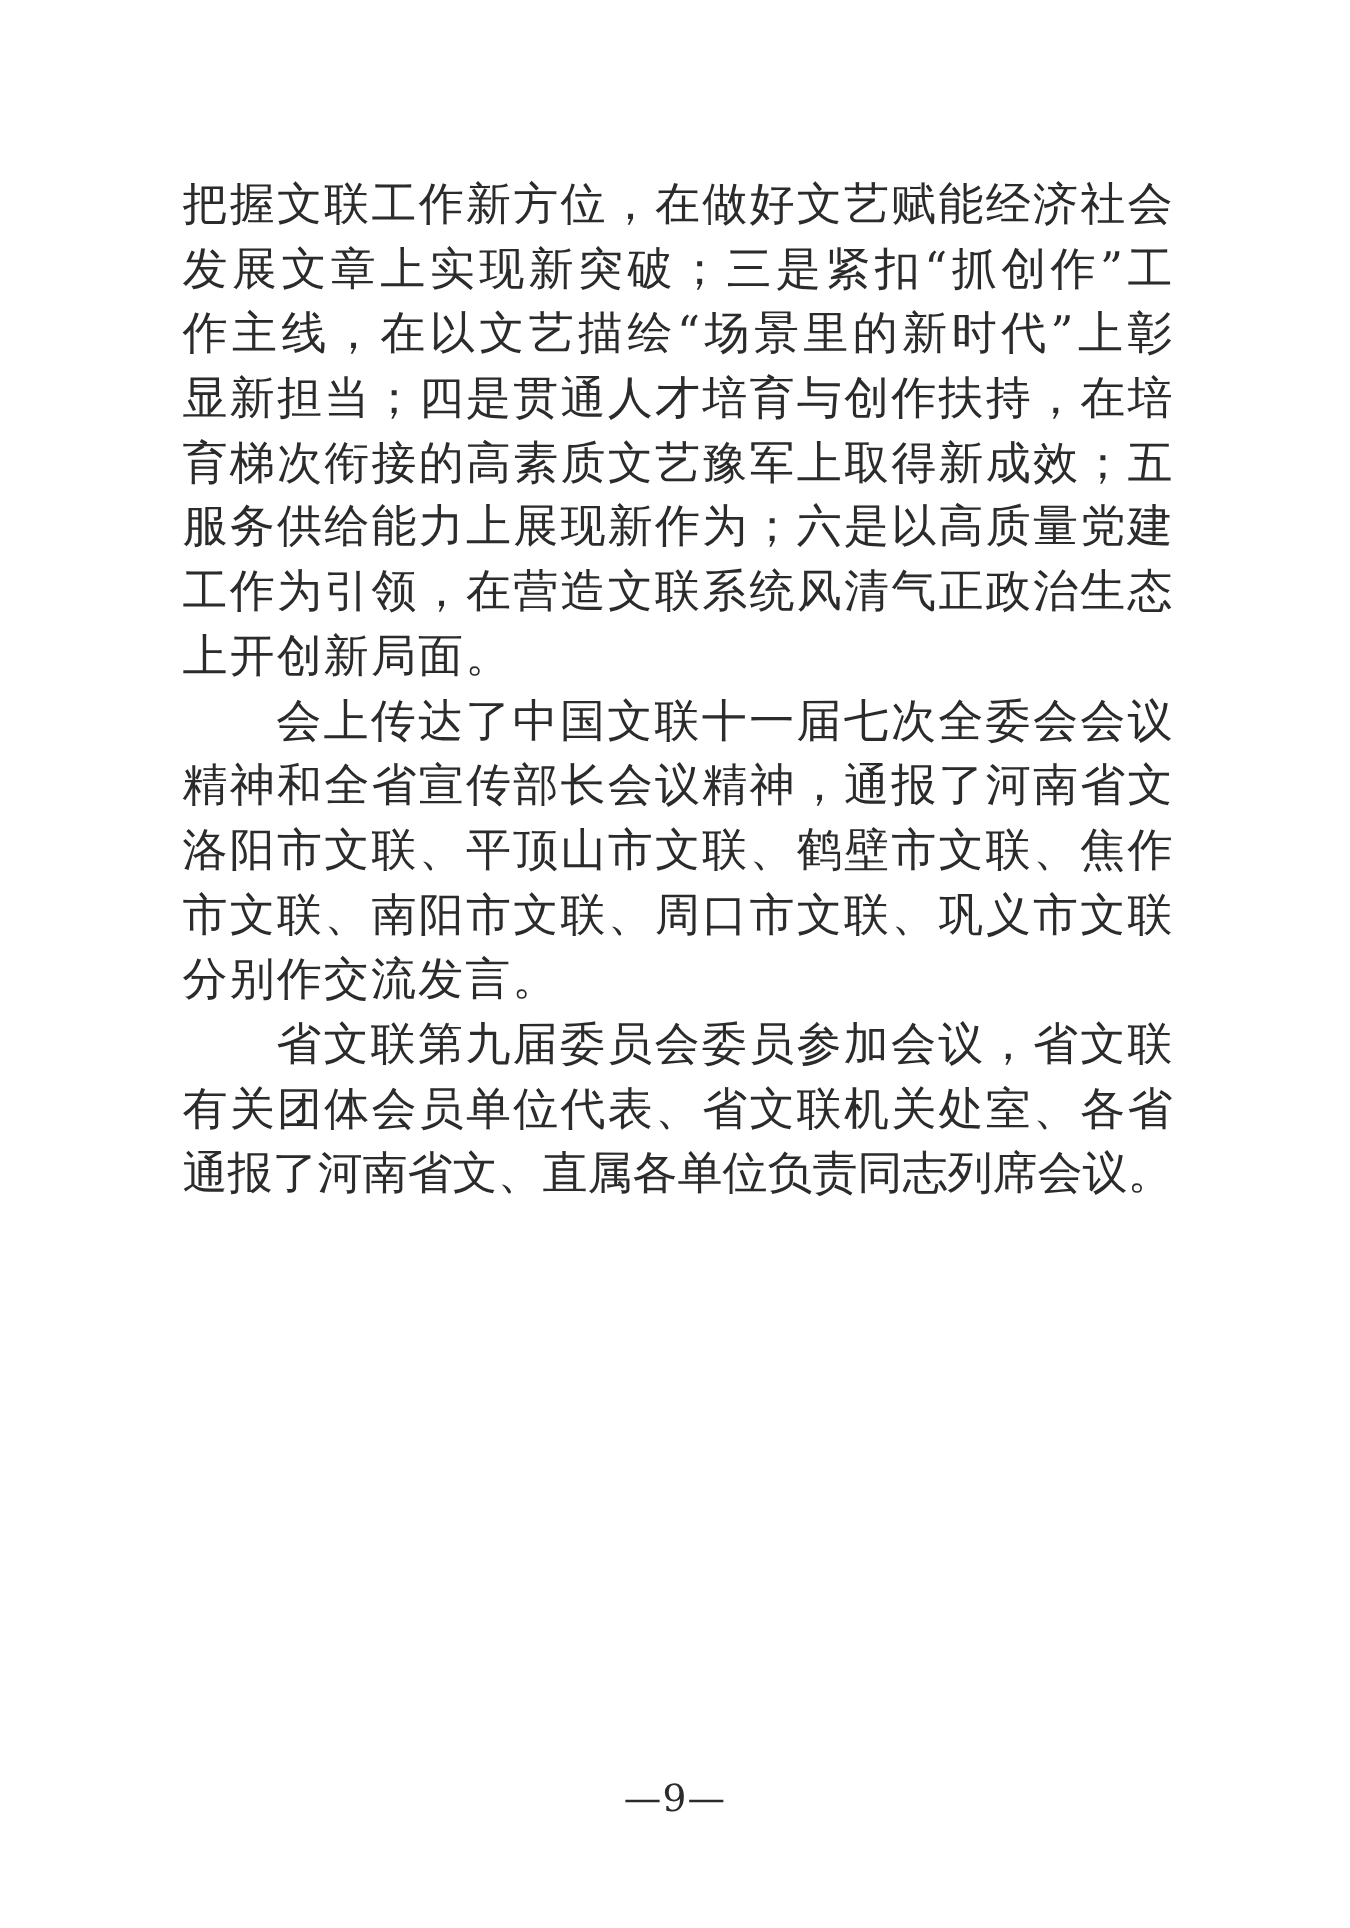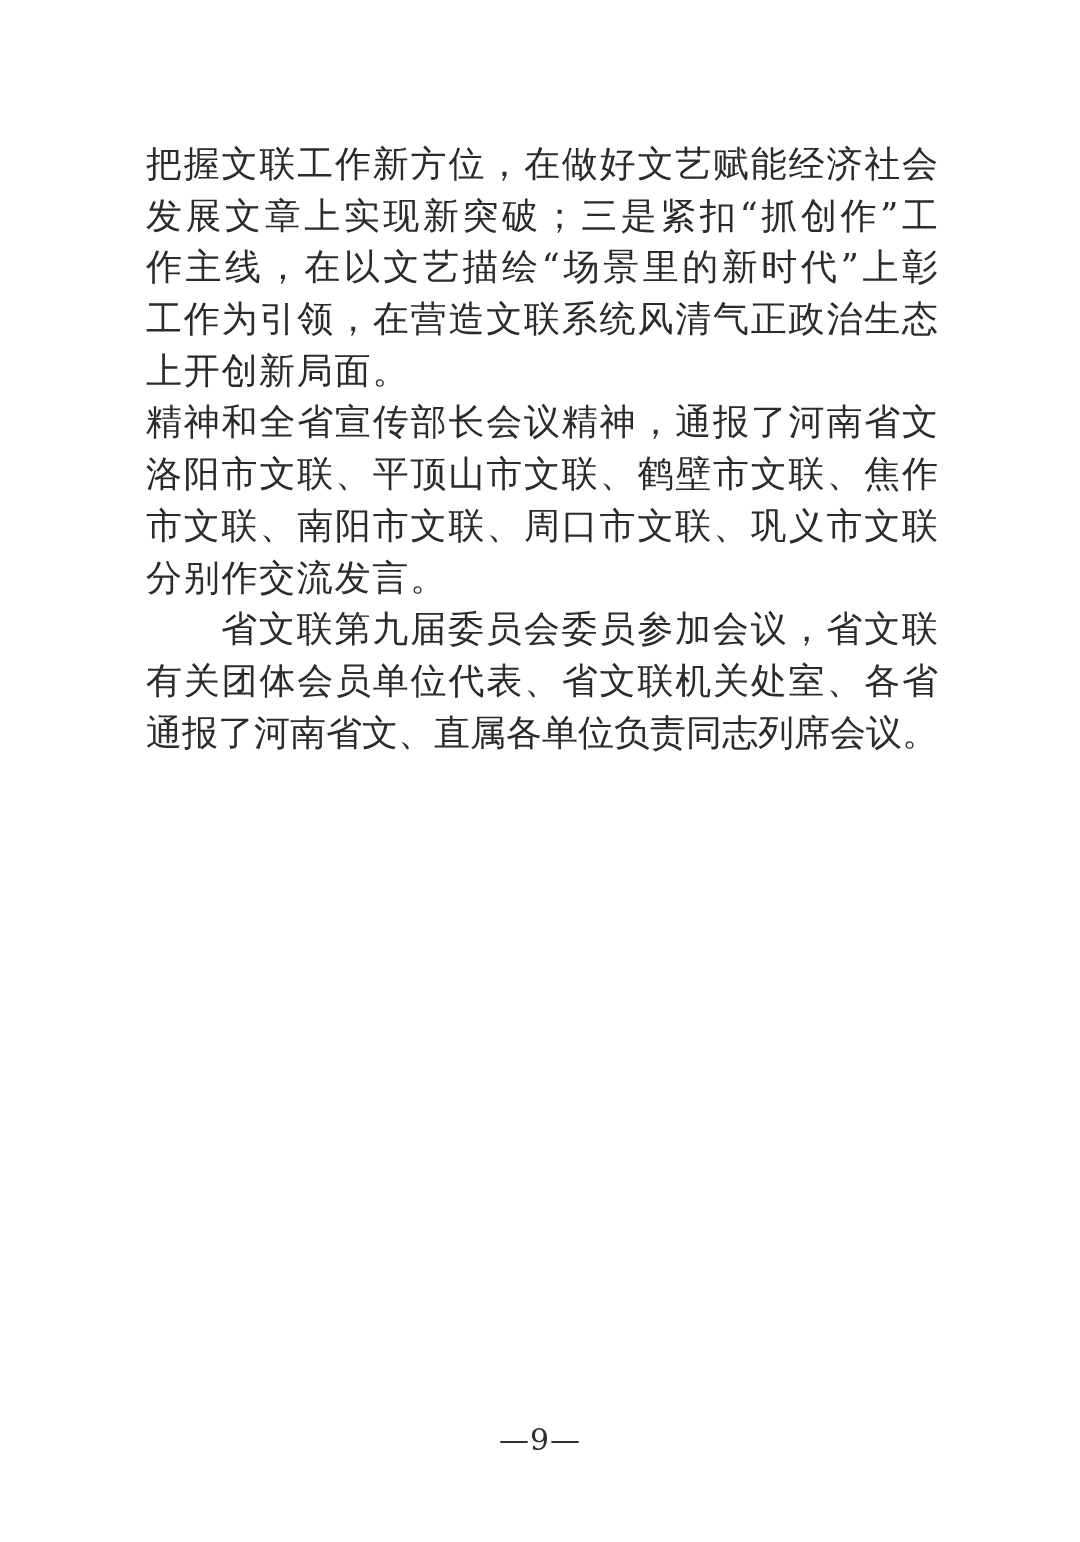--- a/index.html
+++ b/index.html
@@ -67,25 +67,29 @@
 <body>
 
 <main class="doc-page">
 
   <section class="body-text">
 
     <div class="para">
       <p class="line">把握文联工作新方位，在做好文艺赋能经济社会</p>
       <p class="line">发展文章上实现新突破；三是紧扣“抓创作”工</p>
       <p class="line">作主线，在以文艺描绘“场景里的新时代”上彰</p>
+      <p class="line">显新担当；四是贯通人才培育与创作扶持，在培</p>
+      <p class="line">育梯次衔接的高素质文艺豫军上取得新成效；五</p>
+      <p class="line">服务供给能力上展现新作为；六是以高质量党建</p>
       <p class="line">工作为引领，在营造文联系统风清气正政治生态</p>
       <p class="line last">上开创新局面。</p>
     </div>
 
     <div class="para">
+      <p class="line indent">会上传达了中国文联十一届七次全委会会议</p>
       <p class="line">精神和全省宣传部长会议精神，通报了河南省文</p>
       <p class="line">洛阳市文联、平顶山市文联、鹤壁市文联、焦作</p>
       <p class="line">市文联、南阳市文联、周口市文联、巩义市文联</p>
       <p class="line last">分别作交流发言。</p>
     </div>
 
     <div class="para">
       <p class="line indent">省文联第九届委员会委员参加会议，省文联</p>
       <p class="line">有关团体会员单位代表、省文联机关处室、各省</p>
       <p class="line">通报了河南省文、直属各单位负责同志列席会议。</p>

